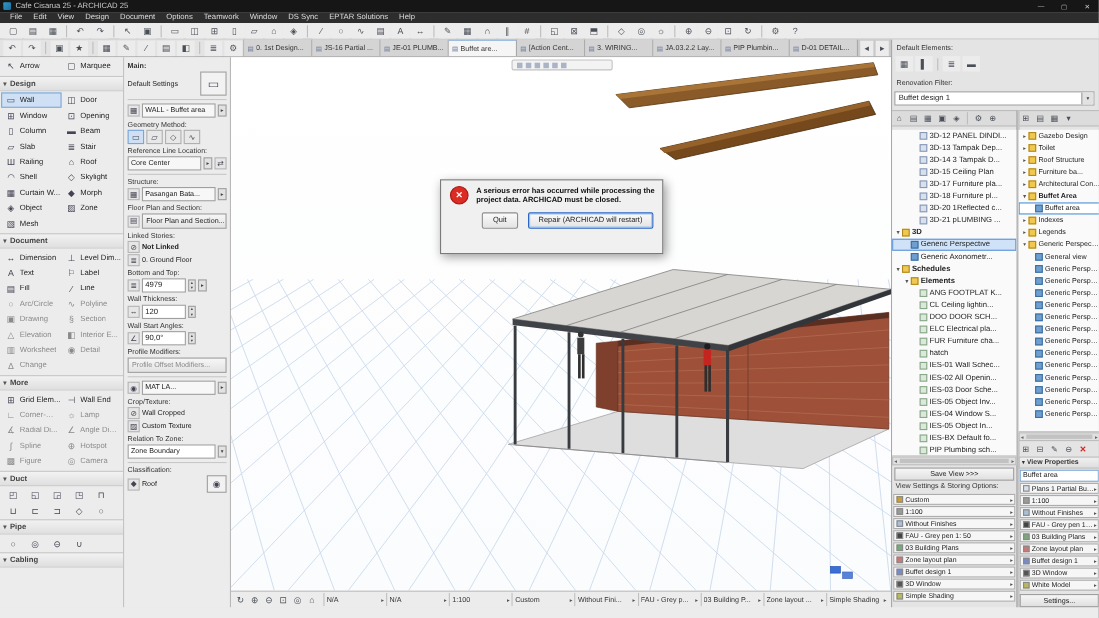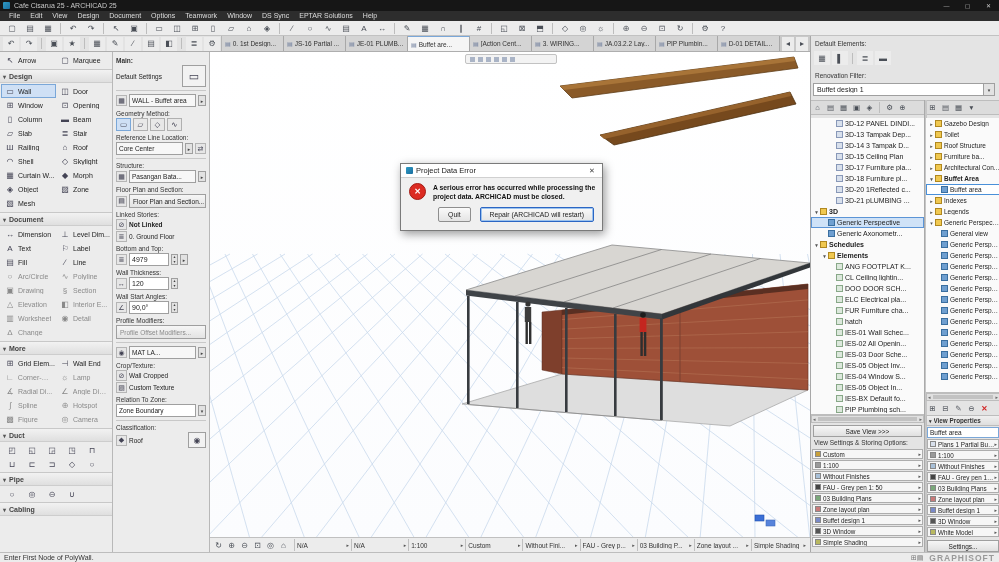--- a/index.html
+++ b/index.html
@@ -1205,32 +1205,22 @@
         </div>
         <div class="vs-row">
           <span class="vs-ico ic-shading"></span>
           <span class="vs-label ellipsis">White Model</span>
           <span class="vs-arrow">▸</span>
         </div>
       </div>
     <div id="settings-btn">Settings...</div>
   </div>
 
-  <div id="statusbar">
-    <span id="status-text">Enter First Node of PolyWall.</span>
-    <span id="sb-icons"><span class="sb-ico">⊞</span><span class="sb-ico">▤</span></span>
-    <span id="brand">GRAPHISOFT</span>
-  </div>
 
   <div id="dialog">
-    <div id="dlg-titlebar">
-      <span id="dlg-app-icon"></span>
-      <span id="dlg-title">Project Data Error</span>
-      <span id="dlg-close">✕</span>
-    </div>
     <div id="dlg-body">
       <span id="err-icon">✕</span>
       <span id="dlg-message">A serious error has occurred while processing the project data. ARCHICAD must be closed.</span>
     </div>
     <div id="dlg-buttons">
       <span class="dlg-btn">Quit</span>
       <span class="dlg-btn default">Repair (ARCHICAD will restart)</span>
     </div>
   </div>
 

